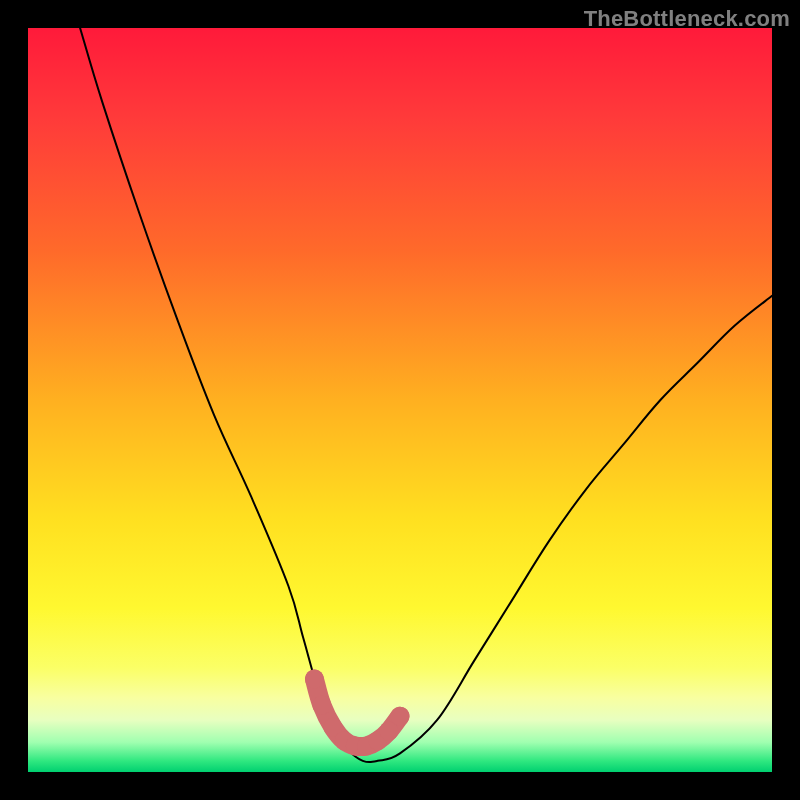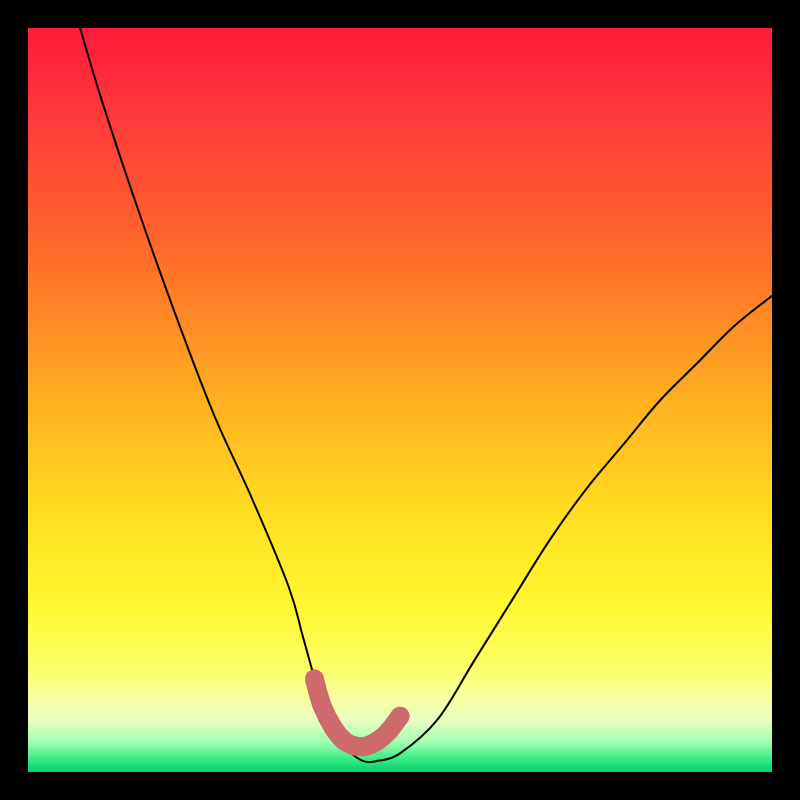--- a/index.html
+++ b/index.html
@@ -30,20 +30,21 @@
   svg {
     position: absolute;
     top: 0;
     left: 0;
   }
 </style>
 </head>
 <body>
 
 <div class="stage">
+  <div class="watermark">TheBottleneck.com</div>
   <svg id="chart-svg" width="800" height="800">
       <defs>
         <linearGradient id="bg-grad" x1="0" y1="0" x2="0" y2="1">
           <stop offset="0%" stop-color="#ff1a3a"></stop>
           <stop offset="12%" stop-color="#ff3a3a"></stop>
           <stop offset="30%" stop-color="#ff6a2a"></stop>
           <stop offset="50%" stop-color="#ffb020"></stop>
           <stop offset="66%" stop-color="#ffe020"></stop>
           <stop offset="78%" stop-color="#fff830"></stop>
           <stop offset="86%" stop-color="#fbff66"></stop>

